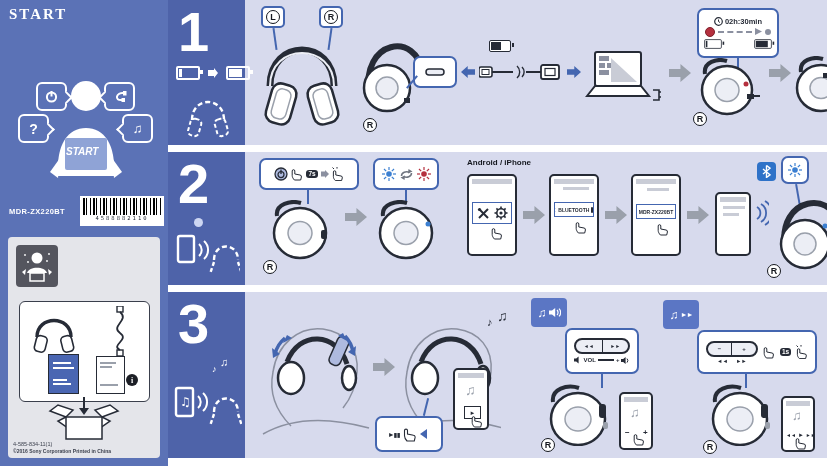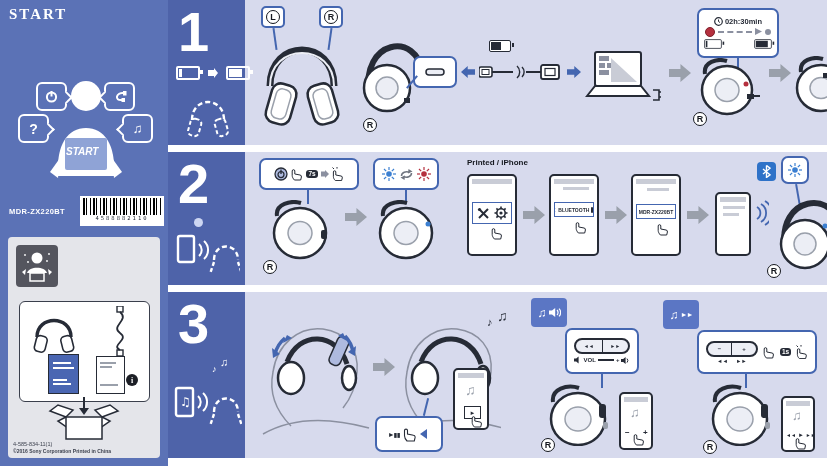--- a/index.html
+++ b/index.html
@@ -406,21 +406,21 @@
           </svg>
         </div>
         <div class="stem" style="left:160px;top:38px;height:14px;"></div>
         <svg class="abs" style="left:130px;top:48px;" width="66" height="60">
           <path d="M8 16 C6 4 22 0 32 3" fill="none" stroke="#262b36" stroke-width="4"></path>
           <ellipse cx="31" cy="33" rx="26" ry="25" fill="#fff" stroke="#262b36" stroke-width="2.5"></ellipse>
           <ellipse cx="31" cy="33" rx="12" ry="11.5" fill="#eceef5" stroke="#9aa0ab" stroke-width="1.5"></ellipse>
           <circle cx="53" cy="24" r="2.5" fill="#3b7fd1"></circle>
         </svg>
 
-        <span class="platform" style="left:222px;top:6px;">Printed / iPhone</span>
+        <span class="platform" style="left:222px;top:6px;">Android / iPhone</span>
         <div class="phone" style="left:222px;top:22px;width:50px;height:82px;">
           <div class="pbar"></div>
           <div class="prow" style="top:26px;height:22px;gap:4px;">
             <svg width="13" height="13">
               <line x1="2" y1="2" x2="11" y2="11" stroke="#262b36" stroke-width="2"></line>
               <line x1="11" y1="2" x2="2" y2="11" stroke="#262b36" stroke-width="2"></line>
               <circle cx="2.5" cy="2.5" r="1.6" fill="#262b36"></circle>
             </svg>
             <svg width="14" height="14">
               <g stroke="#262b36" stroke-width="1.6">

